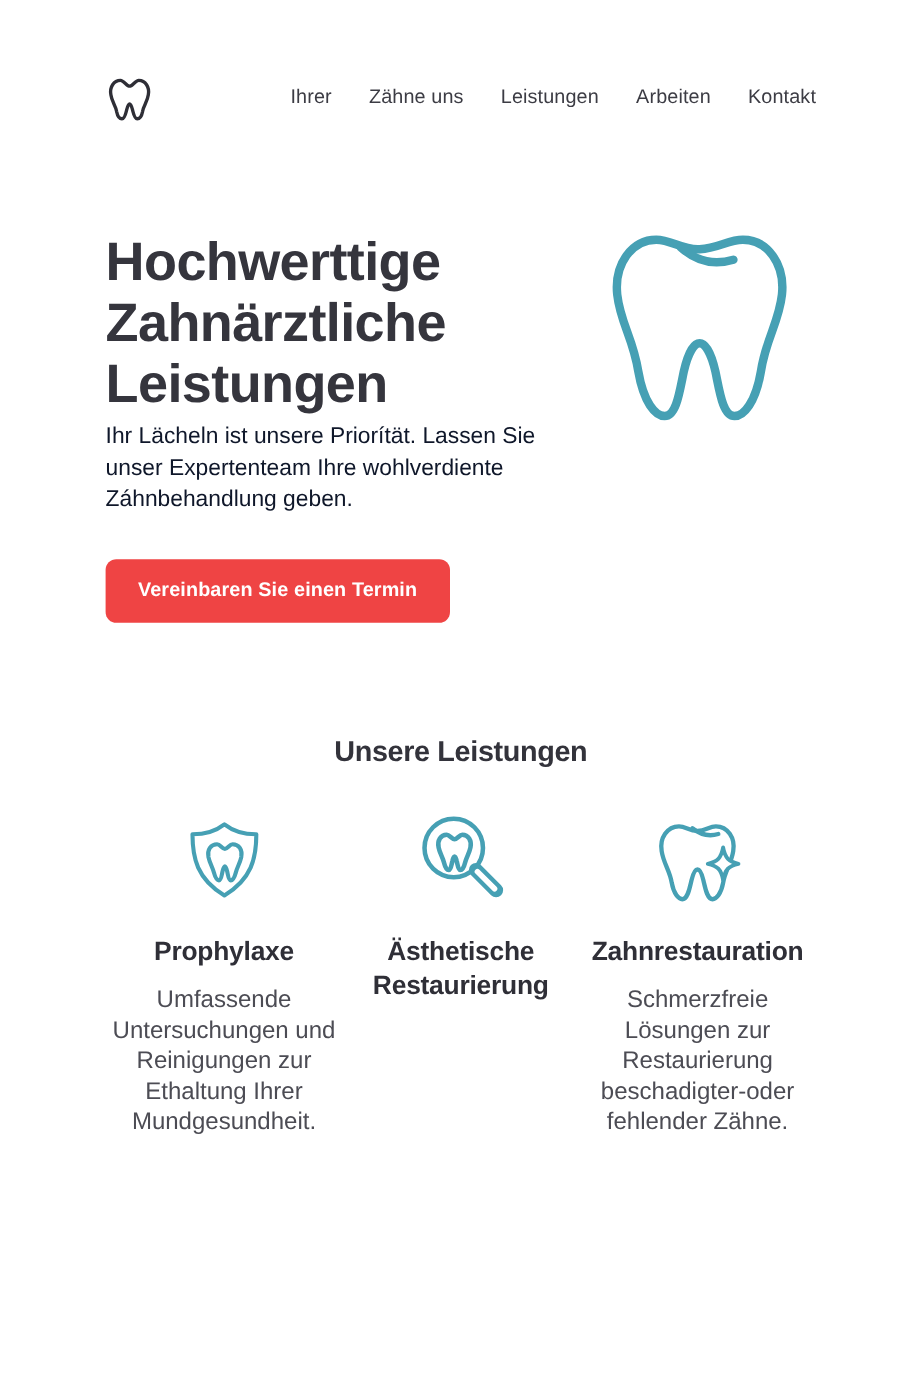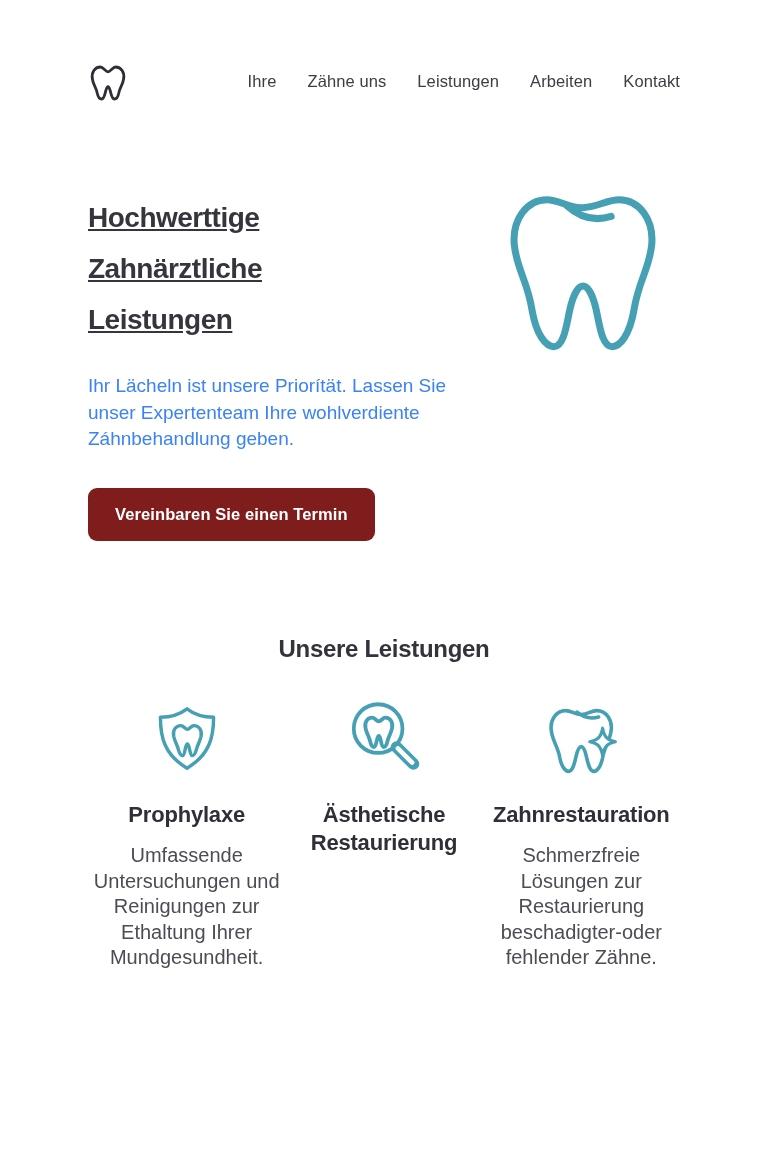--- a/index.html
+++ b/index.html
@@ -20,25 +20,25 @@
   .nav { display:flex; align-items:center; gap:31px; }
   .nav a {
     font-size:16.5px; color:#3c3c44; text-decoration:none; cursor:pointer;
     letter-spacing:0.1px;
   }
 
   
   .hero { display:flex; justify-content:space-between; align-items:flex-start; margin-top:88px; }
   .hero-left { width:400px; }
   .hero-title {
-    font-size:28px; line-height:51px; font-weight:bold; color:#35353d;
-    letter-spacing:-0.5px; white-space:pre-line;text-decoration:underline;
+    font-size:45px; line-height:51px; font-weight:bold; color:#35353d;
+    letter-spacing:-0.5px; white-space:pre-line;
   }
   .hero-desc {
-    margin-top:28px; font-size:19px; line-height:26.5px; color:#3b82f6;
+    margin-top:6px; font-size:19px; line-height:26.5px; color:#0f172a;
     white-space:pre-line;
   }
   .cta {
     display:inline-block; margin-top:35px; border:none; cursor:pointer;
     border-radius:9px; padding:17px 27px;
     font-family:"Liberation Sans", sans-serif;
     font-size:16.5px; font-weight:bold; letter-spacing:0.1px;
   }
   .hero-art { width:176px; height:186px; margin-top:-14px; margin-right:9px; flex:none; }
 
@@ -66,37 +66,37 @@
 
 <div class="page">
 
   <header class="header">
     <span>
       <svg class="logo" viewBox="0 0 100 100">
         <path d="M31 15 C17 15 8 29 11 45 C13 60 21 67 23 80 C25 90 30 95 34 95 C40 95 42 84 44 76 C46 68 48 64 50 64 C52 64 54 68 56 76 C58 84 60 95 66 95 C70 95 75 90 77 80 C79 67 87 60 89 45 C92 29 83 15 69 15 C62 15 56 27 50 27 C44 27 38 15 31 15 Z" fill="none" stroke="#2e2e36" stroke-width="7" stroke-linejoin="round"></path>
       </svg>
     </span>
     <nav class="nav">
-      <a>Ihre</a>
+      <a>Ihrer</a>
       <a>Zähne uns</a>
       <a>Leistungen</a>
       <a>Arbeiten</a>
       <a>Kontakt</a>
     </nav>
   </header>
 
   <section class="hero">
     <div class="hero-left">
       <h1 class="hero-title">Hochwerttige
 Zahnärztliche
 Leistungen</h1>
       <p class="hero-desc">Ihr Lächeln ist unsere Priorítät. Lassen Sie
 unser Expertenteam Ihre wohlverdiente
 Záhnbehandlung geben.</p>
-      <button class="cta" style="background:#7f1d1d; color:#ffffff;">Vereinbaren Sie einen Termin</button>
+      <button class="cta" style="background:#ef4444; color:#ffffff;">Vereinbaren Sie einen Termin</button>
     </div>
     <svg class="hero-art" viewBox="0 0 200 210">
       <g fill="none" stroke="#46a0b4" stroke-width="8" stroke-linecap="round" stroke-linejoin="round">
         <path d="M59 24 C36 24 19 47 22 76 C25 103 37 117 42 149 C47 178 58 191 67 191 C78 191 81 168 85 149 C89 131 95 122 100 122 C105 122 111 131 115 149 C119 168 122 191 133 191 C142 191 153 178 158 149 C163 117 175 103 178 76 C181 47 164 24 141 24 C127 24 118 32 100 33 C84 34 73 24 59 24 Z"></path>
         <path d="M82 31 C95 43 112 49 132 43"></path>
       </g>
     </svg>
   </section>
 
   <section class="services">

